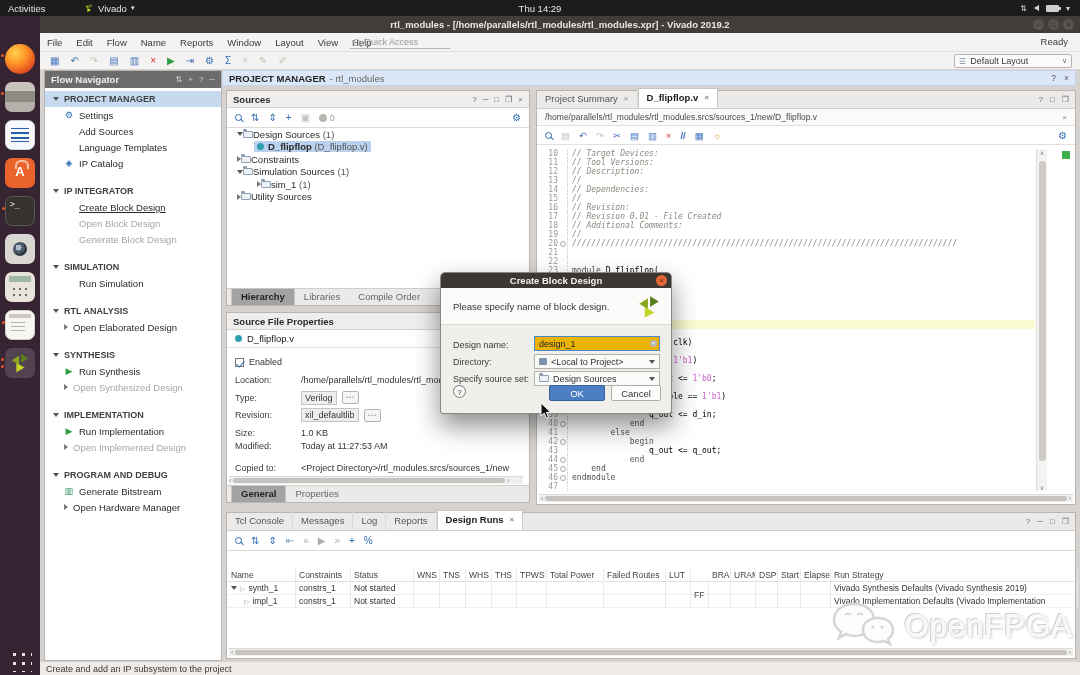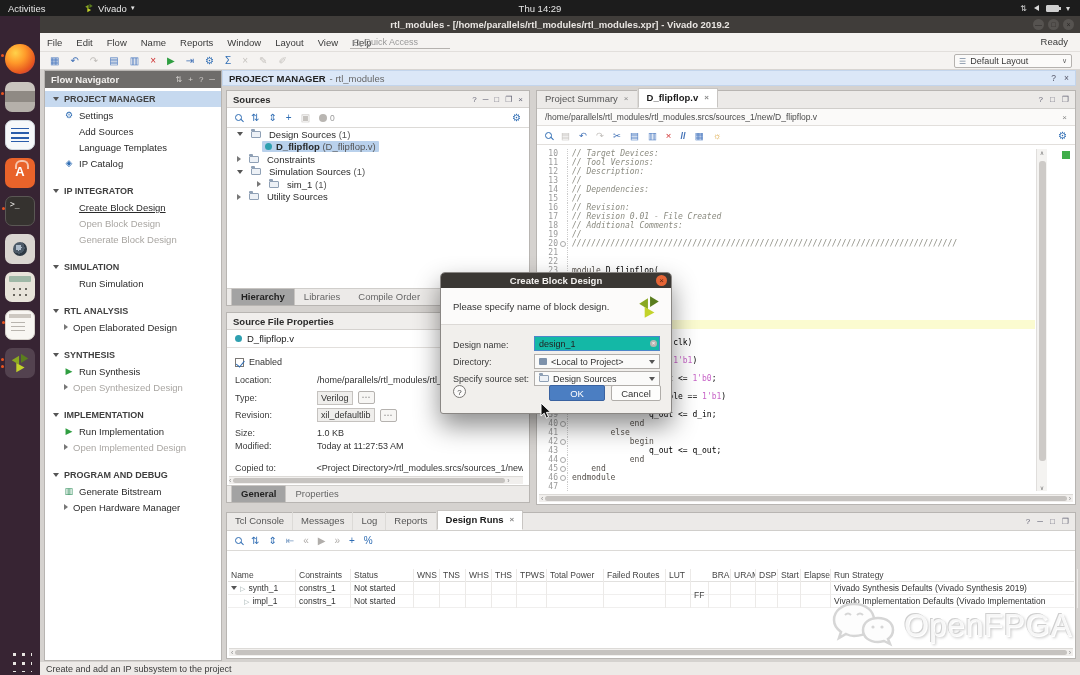--- a/index.html
+++ b/index.html
@@ -117,30 +117,30 @@
   .tabbar .tab.on{background:#a3a3a3;border:1px solid #c8c5c2;border-bottom:none;font-weight:bold;color:#222}
   .ttabs{height:18px;background:#eceae8;border-bottom:1px solid #d0cecb;display:flex;align-items:flex-end;font-size:9.5px;color:#555}
   .ttabs .tab{padding:3px 8px;line-height:12px;display:flex;gap:6px;align-items:center;border-right:1px solid #dcdad7}
   .ttabs .tab.on{background:#fff;font-weight:bold;color:#1a1a1a;border:1px solid #c8c5c2;border-bottom:1px solid #fff}
   .ttabs .x{color:#888;font-size:8px}
   .ttabs .hic{margin-left:auto;display:flex;gap:7px;font-size:8px;color:#667;padding:0 6px 4px}
 
   
   #sources{left:226px;top:90px;width:304px;height:216px}
   #src-tree{font-size:9.5px;color:#2a2a2a}
-  .tr-row{height:12.5px;display:flex;align-items:center;gap:8px;padding-left:10px}
+  .tr-row{height:12.5px;display:flex;align-items:center;gap:0;padding-left:10px}
   .tr-row .hl{background:#b9d1ec;display:flex;align-items:center;gap:4px;padding:0 3px;border-radius:1px}
   .tr-row b{font-weight:bold}
   .badge0{width:8px;height:8px;border-radius:50%;background:#b9b6b2;display:inline-block}
 
   
   #props{left:226px;top:312px;width:304px;height:191px}
   #prop-file{height:18px;border-bottom:1px solid #e2dfdc;display:flex;align-items:center;gap:5px;padding:0 8px;font-size:9.5px;color:#222}
   .prow{position:absolute;left:8px;right:6px;height:14px;display:flex;align-items:center;font-size:9px;color:#333}
-  .prow .plabel{width:82px;color:#3a3a3a}
+  .prow .plabel{width:66px;color:#3a3a3a}
   .prow .pval{white-space:nowrap;overflow:hidden}
   .pbox{background:#efeeec;border:1px solid #c5c2bf;padding:0 3px;line-height:12px}
   .pdots{border:1px solid #b5b2af;background:#f7f6f4;padding:0 3px;margin-left:5px;line-height:11px;border-radius:2px;color:#555}
   .hscroll{position:absolute;height:8px;background:#f1efed;border-top:1px solid #dcdad7;display:flex;align-items:center;font-size:7px;color:#888}
   .hthumb{height:5px;background:#c6c3c0;border-radius:3px}
 
   
   #editor{left:536px;top:90px;width:540px;height:415px}
   #ed-path{height:17px;border-bottom:1px solid #e2dfdc;background:#fbfaf9;display:flex;align-items:center;
     font-size:8.5px;color:#4a4a4a;padding:0 8px}
@@ -180,21 +180,21 @@
   #dialog{left:440px;top:272px;width:232px;height:142px;background:#f1efec;border:1px solid #8a8784;
     border-radius:5px 5px 3px 3px;box-shadow:0 12px 26px rgba(0,0,0,.45);z-index:50;font-size:9.5px;color:#333}
   #dlg-title{height:15px;background:#3b3834;border-radius:4px 4px 0 0;color:#f2f0ee;font-weight:bold;
     display:flex;align-items:center;justify-content:center;position:relative}
   #dlg-close{position:absolute;right:4px;top:2px;width:11px;height:11px;border-radius:50%;background:#e66536;
     color:#5a2410;font-size:8px;line-height:11px;text-align:center;font-weight:normal}
   #dlg-msg{height:37px;background:#fcfbfa;border-bottom:1px solid #dcd9d6;position:relative;
     display:flex;align-items:center;padding:0 12px}
   .dlg-row{position:absolute;left:12px;font-size:9px;color:#3a3a3a;display:flex;align-items:center}
   .dlg-ctrl{position:absolute;left:93px;width:126px;height:15px}
-  #dlg-input{width:126px;height:15px;border:1.5px solid #4d86ca;background:#14b8a6;font-size:9px;
+  #dlg-input{width:126px;height:15px;border:1.5px solid #4d86ca;background:#eab308;font-size:9px;
     font-family:"Liberation Sans",sans-serif;padding:0 12px 0 4px;color:#222}
   .dlg-clear{position:absolute;right:3px;top:4px;width:7px;height:7px;border-radius:50%;background:#b8b5b2;
     color:#fff;font-size:6px;line-height:7px;text-align:center}
   .dlg-select{background:#fafaf9;border:1px solid #b2afac;display:flex;align-items:center;gap:4px;
     padding:0 4px;font-size:9px;color:#333;height:15px}
   .dlg-select .dd{margin-left:auto}
   #dlg-help{position:absolute;left:12px;top:112px;width:13px;height:13px;border:1px solid #7a7774;border-radius:50%;
     font-size:8px;text-align:center;line-height:13px;color:#333;background:#fbfaf9}
   #dlg-ok{position:absolute;left:108px;top:112px;width:56px;height:16px;background:#4b7ec2;border:1px solid #3a62a0;
     border-radius:2px;color:#fff;font-size:9.5px;text-align:center;line-height:15px}

